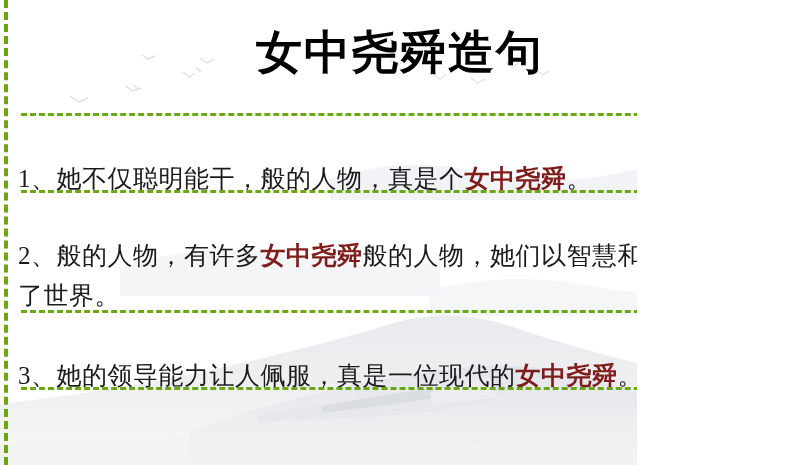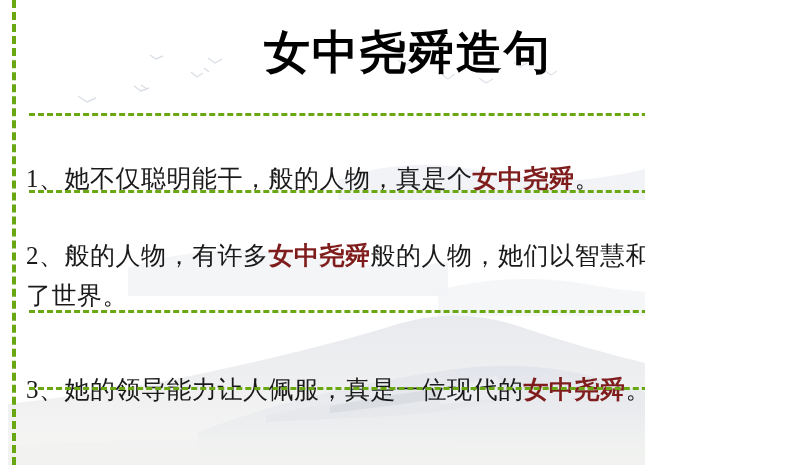--- a/index.html
+++ b/index.html
@@ -11,21 +11,20 @@
     font-family: "Liberation Serif", "DejaVu Serif", serif;
   }
 
   .page {
     position: relative;
     width: 637px;
     height: 465px;
     background: #ffffff;
     overflow: hidden;
     box-sizing: border-box;
-    margin-left: 8px;
   }
 
   
   .bg-art {
     position: absolute;
     inset: 0;
     pointer-events: none;
     z-index: 0;
   }
   .bg-art svg { display: block; width: 800px; height: 465px; }
@@ -82,21 +81,21 @@
     left: 18px;
     width: 752px;
     font-size: 25px;
     line-height: 40px;
     color: #1a1a1a;
     font-family: "Liberation Serif", "DejaVu Serif", serif;
     letter-spacing: 0.5px;
   }
   .s1 { top: 134px; }
   .s2 { top: 211px; }
-  .s3 { top: 345px; }
+  .s3 { top: 331px; }
 
   .kw {
     color: #7f1d1d;
     font-weight: bold;
   }
 
   
   .logo {
     position: absolute;
     left: 653px;

